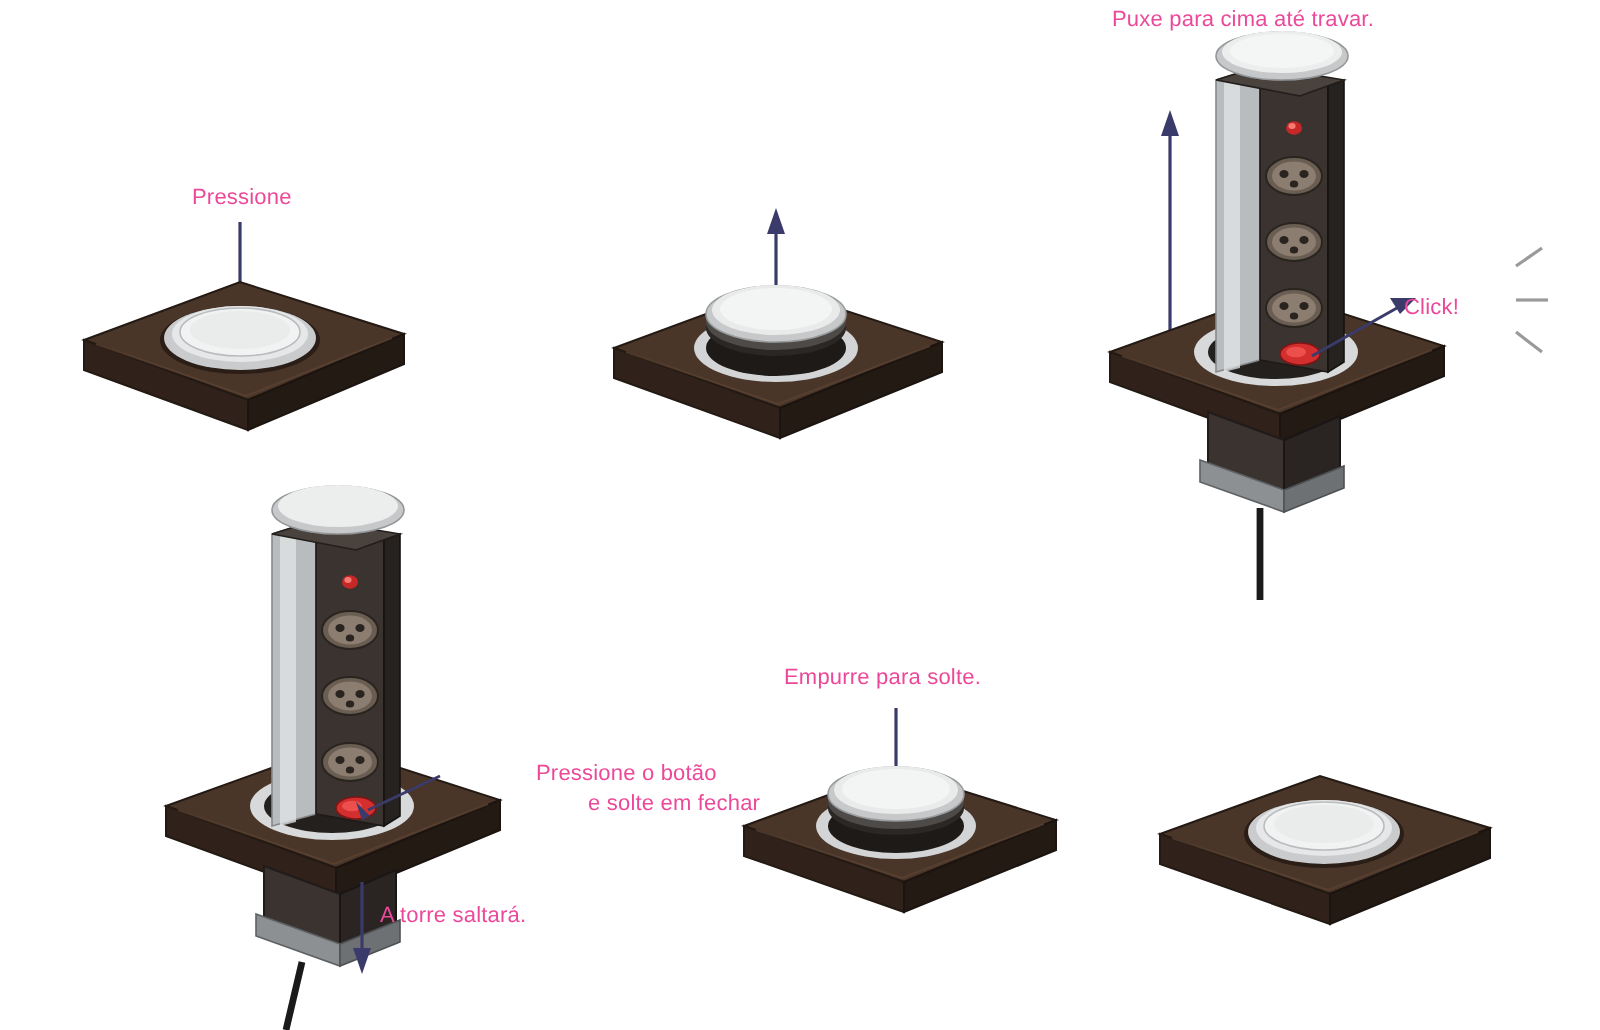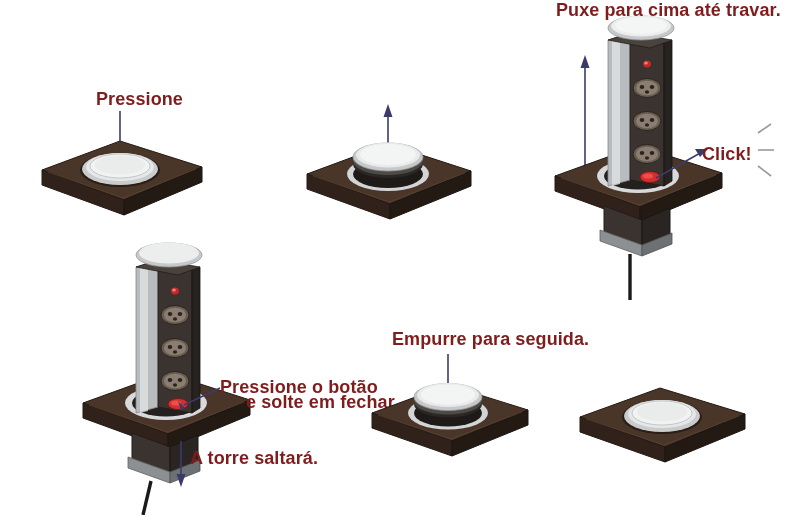--- a/index.html
+++ b/index.html
@@ -3,24 +3,24 @@
 <meta charset="utf-8">
 <style>
   html,body{margin:0;padding:0;}
   body{
     width:800px;height:515px;background:#ffffff;position:relative;overflow:hidden;
     font-family:"Liberation Sans", sans-serif;
   }
   .stage{position:absolute;left:0;top:0;width:800px;height:515px;}
   .panel{position:absolute;}
   .label{
-    position:absolute;color:#7f1d1d;font-size:18px;line-height:14px;
-    white-space:pre;letter-spacing:.1px;font-weight:bold;
+    position:absolute;color:#ec4899;font-size:11px;line-height:14px;
+    white-space:pre;letter-spacing:.1px;
   }
-  .label.l2{line-height:15px;}
+  .label.l2{line-height:15px;margin-left:48px;}
   svg{display:block;overflow:visible;}
 </style>
 </head>
 <body>
 
 <div class="stage">
 
   <div class="panel" style="left:24px;top:85px;">
     <div class="label" style="left:72px;top:7px;">Pressione</div>
     <svg width="230" height="130" viewBox="0 0 230 130">
@@ -228,21 +228,21 @@
       </g>
 
       <g>
         <line x1="146" y1="186" x2="146" y2="223" stroke="#3b3b6b" stroke-width="1.6"></line>
         <polygon points="146,232 141.5,219 150.5,219" fill="#3b3b6b"></polygon>
       </g>
     </svg>
   </div>
 
   <div class="panel" style="left:360px;top:328px;">
-    <div class="label" style="left:32px;top:4px;">Empurre para seguida.</div>
+    <div class="label" style="left:32px;top:4px;">Empurre para solte.</div>
     <svg width="200" height="130" viewBox="0 0 200 130">
       <g>
         <line x1="88" y1="26" x2="88" y2="62" stroke="#3b3b6b" stroke-width="1.6"></line>
         <polygon points="88,70 83.5,57 92.5,57" fill="#3b3b6b"></polygon>
       </g>
       <polygon points="12,85 88,57 168,82 92,113" fill="#4a3529" stroke="#241a14" stroke-width="1"></polygon>
       <polygon points="12,85 92,113 92,128 12,100" fill="#30221a" stroke="#241a14" stroke-width="1"></polygon>
       <polygon points="92,113 168,82 168,97 92,128" fill="#241a14" stroke="#1b1410" stroke-width="1"></polygon>
       <polyline points="18,87 91,111 162,84" fill="none" stroke="#5c4433" stroke-width="1" opacity=".7"></polyline>
 

